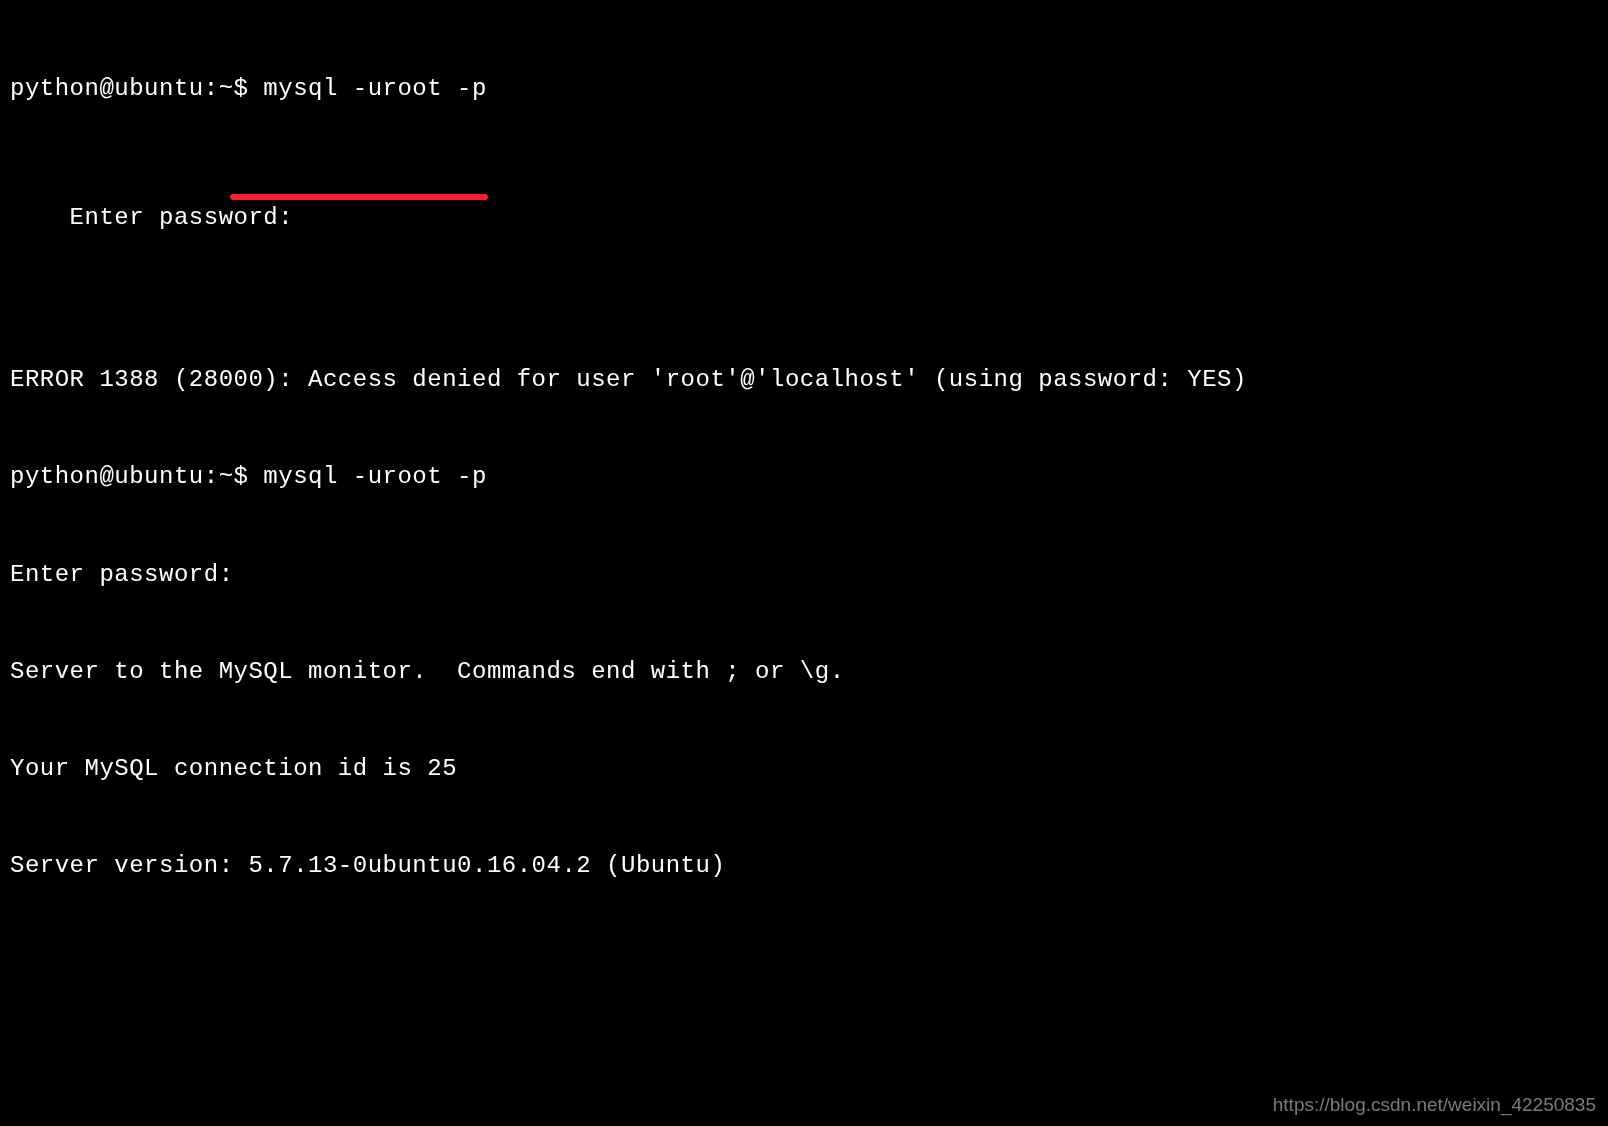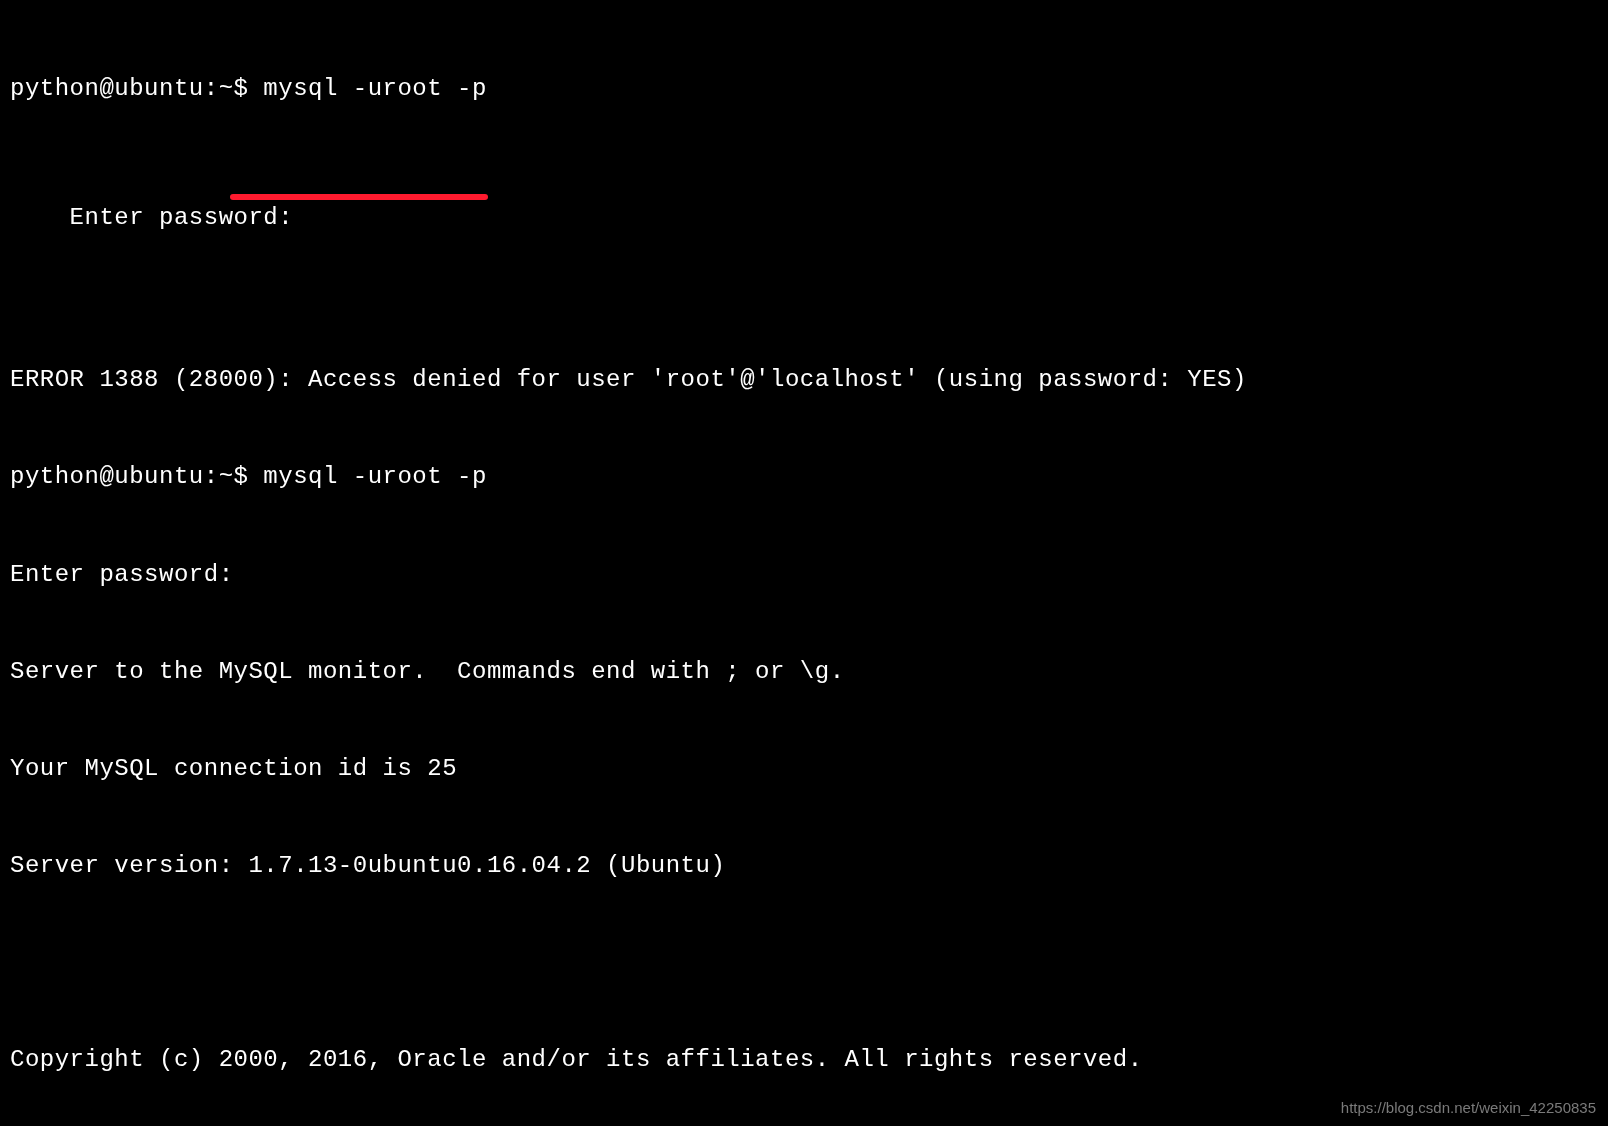--- a/index.html
+++ b/index.html
@@ -31,21 +31,21 @@
       position: absolute;
       height: 6px;
       background: #ff1a2e;
       border-radius: 3px;
     }
     .watermark {
       position: absolute;
       bottom: 8px;
       right: 12px;
       color: #7a7a7a;
-      font-size: 15px;
+      font-size: 19px;
       font-family: Arial, sans-serif;
       letter-spacing: 0;
     }
     .empty {
       height: 32px;
     }
   </style>
 </head>
 <body>
 
@@ -53,23 +53,22 @@
   <div class="line">python@ubuntu:~$ mysql -uroot -p</div>
   <div class="line">
     <span>Enter password:</span>
     <div class="underline-red" style="left:220px; top:24px; width:258px;"></div>
   </div>
   <div class="line">ERROR 1388 (28000): Access denied for user 'root'@'localhost' (using password: YES)</div>
   <div class="line">python@ubuntu:~$ mysql -uroot -p</div>
   <div class="line">Enter password:</div>
   <div class="line">Server to the MySQL monitor.  Commands end with ; or \g.</div>
   <div class="line">Your MySQL connection id is 25</div>
-  <div class="line">Server version: 1.7.13-0ubuntu0.16.04.2 (Ubuntu)</div>
+  <div class="line">Server version: 5.7.13-0ubuntu0.16.04.2 (Ubuntu)</div>
   <div class="line empty"></div>
-  <div class="line">Copyright (c) 2000, 2016, Oracle and/or its affiliates. All rights reserved.</div>
   
   
   
   
   
   
   
   
   
   

